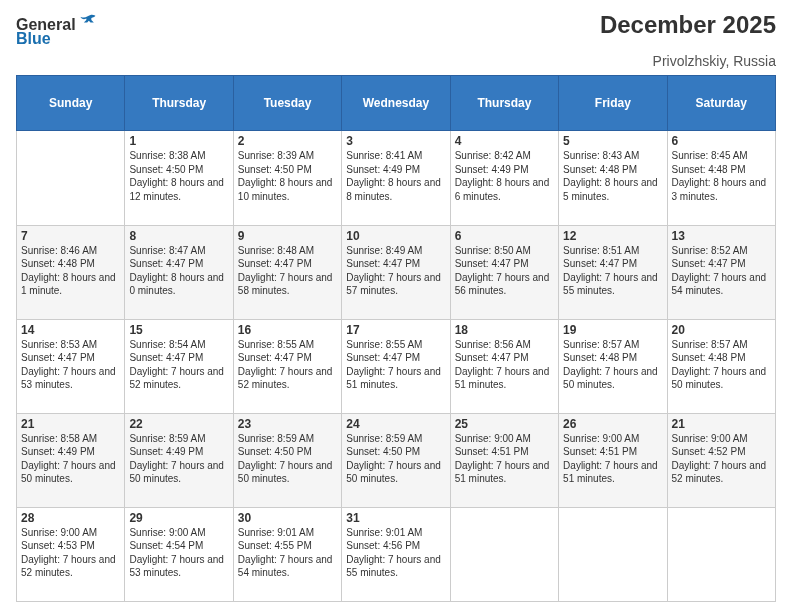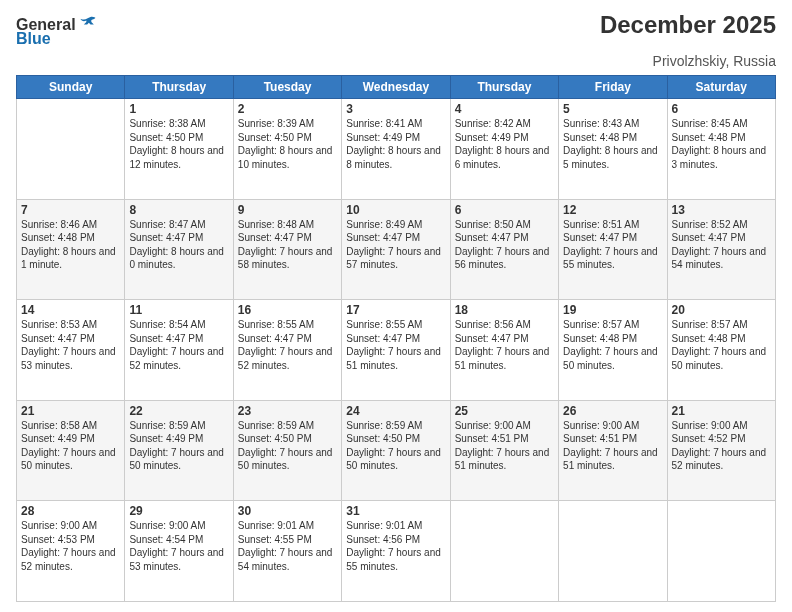--- a/index.html
+++ b/index.html
@@ -58,21 +58,21 @@
     }
     .calendar {
       width: 100%;
       border-collapse: collapse;
       flex: 1;
     }
     .calendar th {
       background-color: #3579c0;
       color: #fff;
       text-align: center;
-      padding: 4px 2px;
+      padding: 20px 2px;
       font-size: 12px;
       font-weight: bold;
       border: 1px solid #2a60a0;
     }
     .calendar td {
       border: 1px solid #ccc;
       vertical-align: top;
       padding: 3px 4px;
       width: 108px;
       height: 85px;
@@ -97,21 +97,21 @@
       background: #fff !important;
     }
   </style>
 </head>
 <body>
 
 <div class="page">
   <div class="header">
     <div class="logo">
       <div>
-        <div style="display:flex;align-items:center;">
+        <div style="display:flex;">
           <span class="logo-text">
             <span class="logo-general">General</span>
           </span>
           <svg class="logo-icon" viewBox="0 0 24 24" style="fill:#1a6faf;margin-left:2px;margin-top:-6px;">
             <path d="M21 7c0 0-3-2-6-1s-5 3-8 3c-2 0-4-1-4-1s1 3 4 3c1 0 2-0.3 3-0.7V12l-3 3h4l2-2 2 2h4l-3-3V9.5c2-0.5 5-1.5 5-2.5z"></path>
           </svg>
         </div>
         <div style="margin-top:-4px;">
           <span class="logo-text logo-blue">Blue</span>
         </div>
@@ -248,21 +248,21 @@
         <tr>
           <td>
             <span class="day-number">14</span>
 <div class="day-info">
   Sunrise: 8:53 AM<br>
   Sunset: 4:47 PM<br>
   Daylight: 7 hours and 53 minutes.
 </div>
           </td>
           <td>
-            <span class="day-number">11</span>
+            <span class="day-number">15</span>
 <div class="day-info">
   Sunrise: 8:54 AM<br>
   Sunset: 4:47 PM<br>
   Daylight: 7 hours and 52 minutes.
 </div>
           </td>
           <td>
             <span class="day-number">16</span>
 <div class="day-info">
   Sunrise: 8:55 AM<br>

